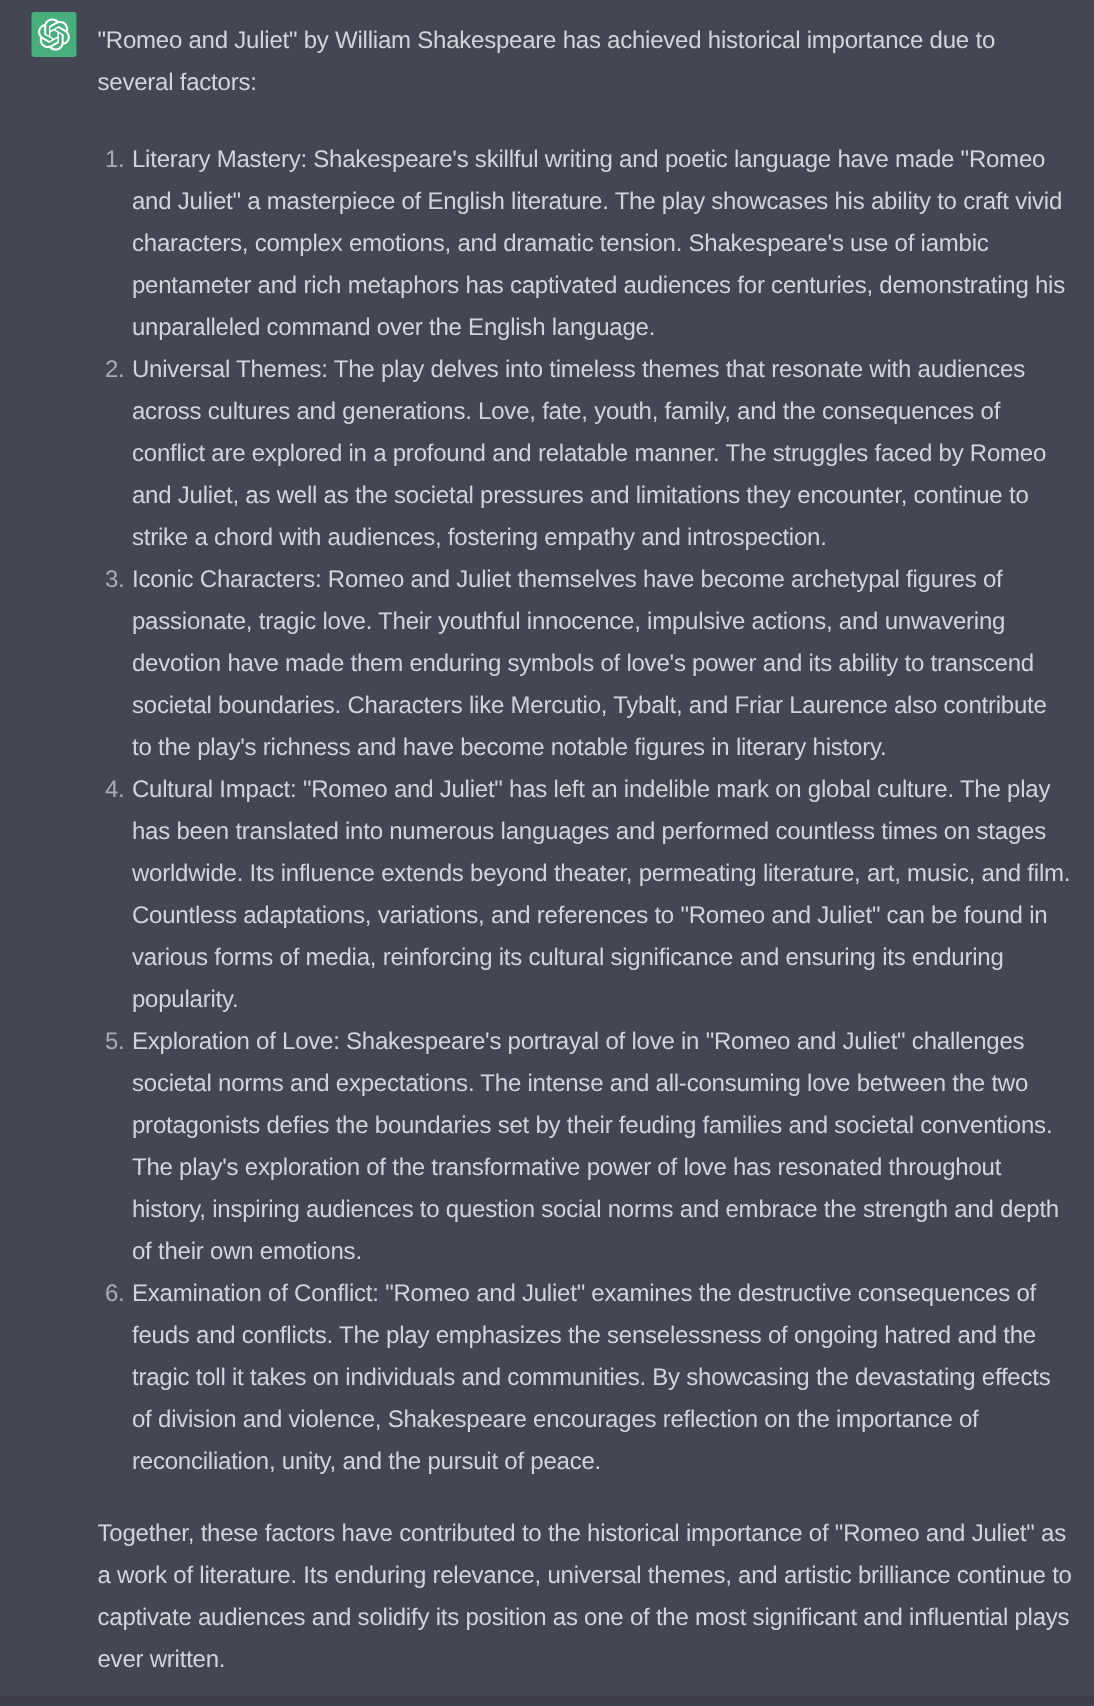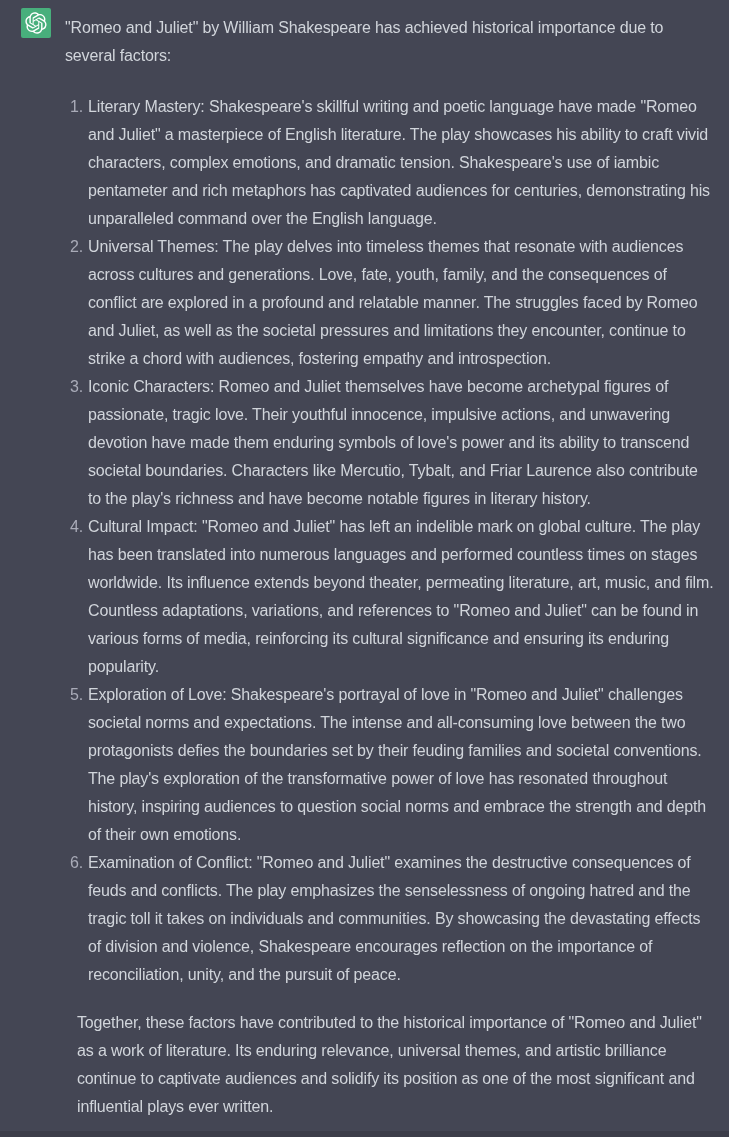--- a/index.html
+++ b/index.html
@@ -49,21 +49,21 @@
     padding-left: 23px;
   }
   ol.factors-list .marker {
     position: absolute;
     left: 0;
     top: 0;
     width: 18px;
     text-align: right;
     color: #a9abb8;
   }
-  .content p[data-name="conclusion-paragraph"] { margin: 20px 0 0 12px; }
+  .content p[data-name="conclusion-paragraph"] { margin: 20px 0 0 0; }
   .page-edge {
     position: absolute;
     left: 0;
     bottom: 0;
     width: 100%;
     height: 6px;
     background: #3c3d49;
   }
 </style>
 </head>

